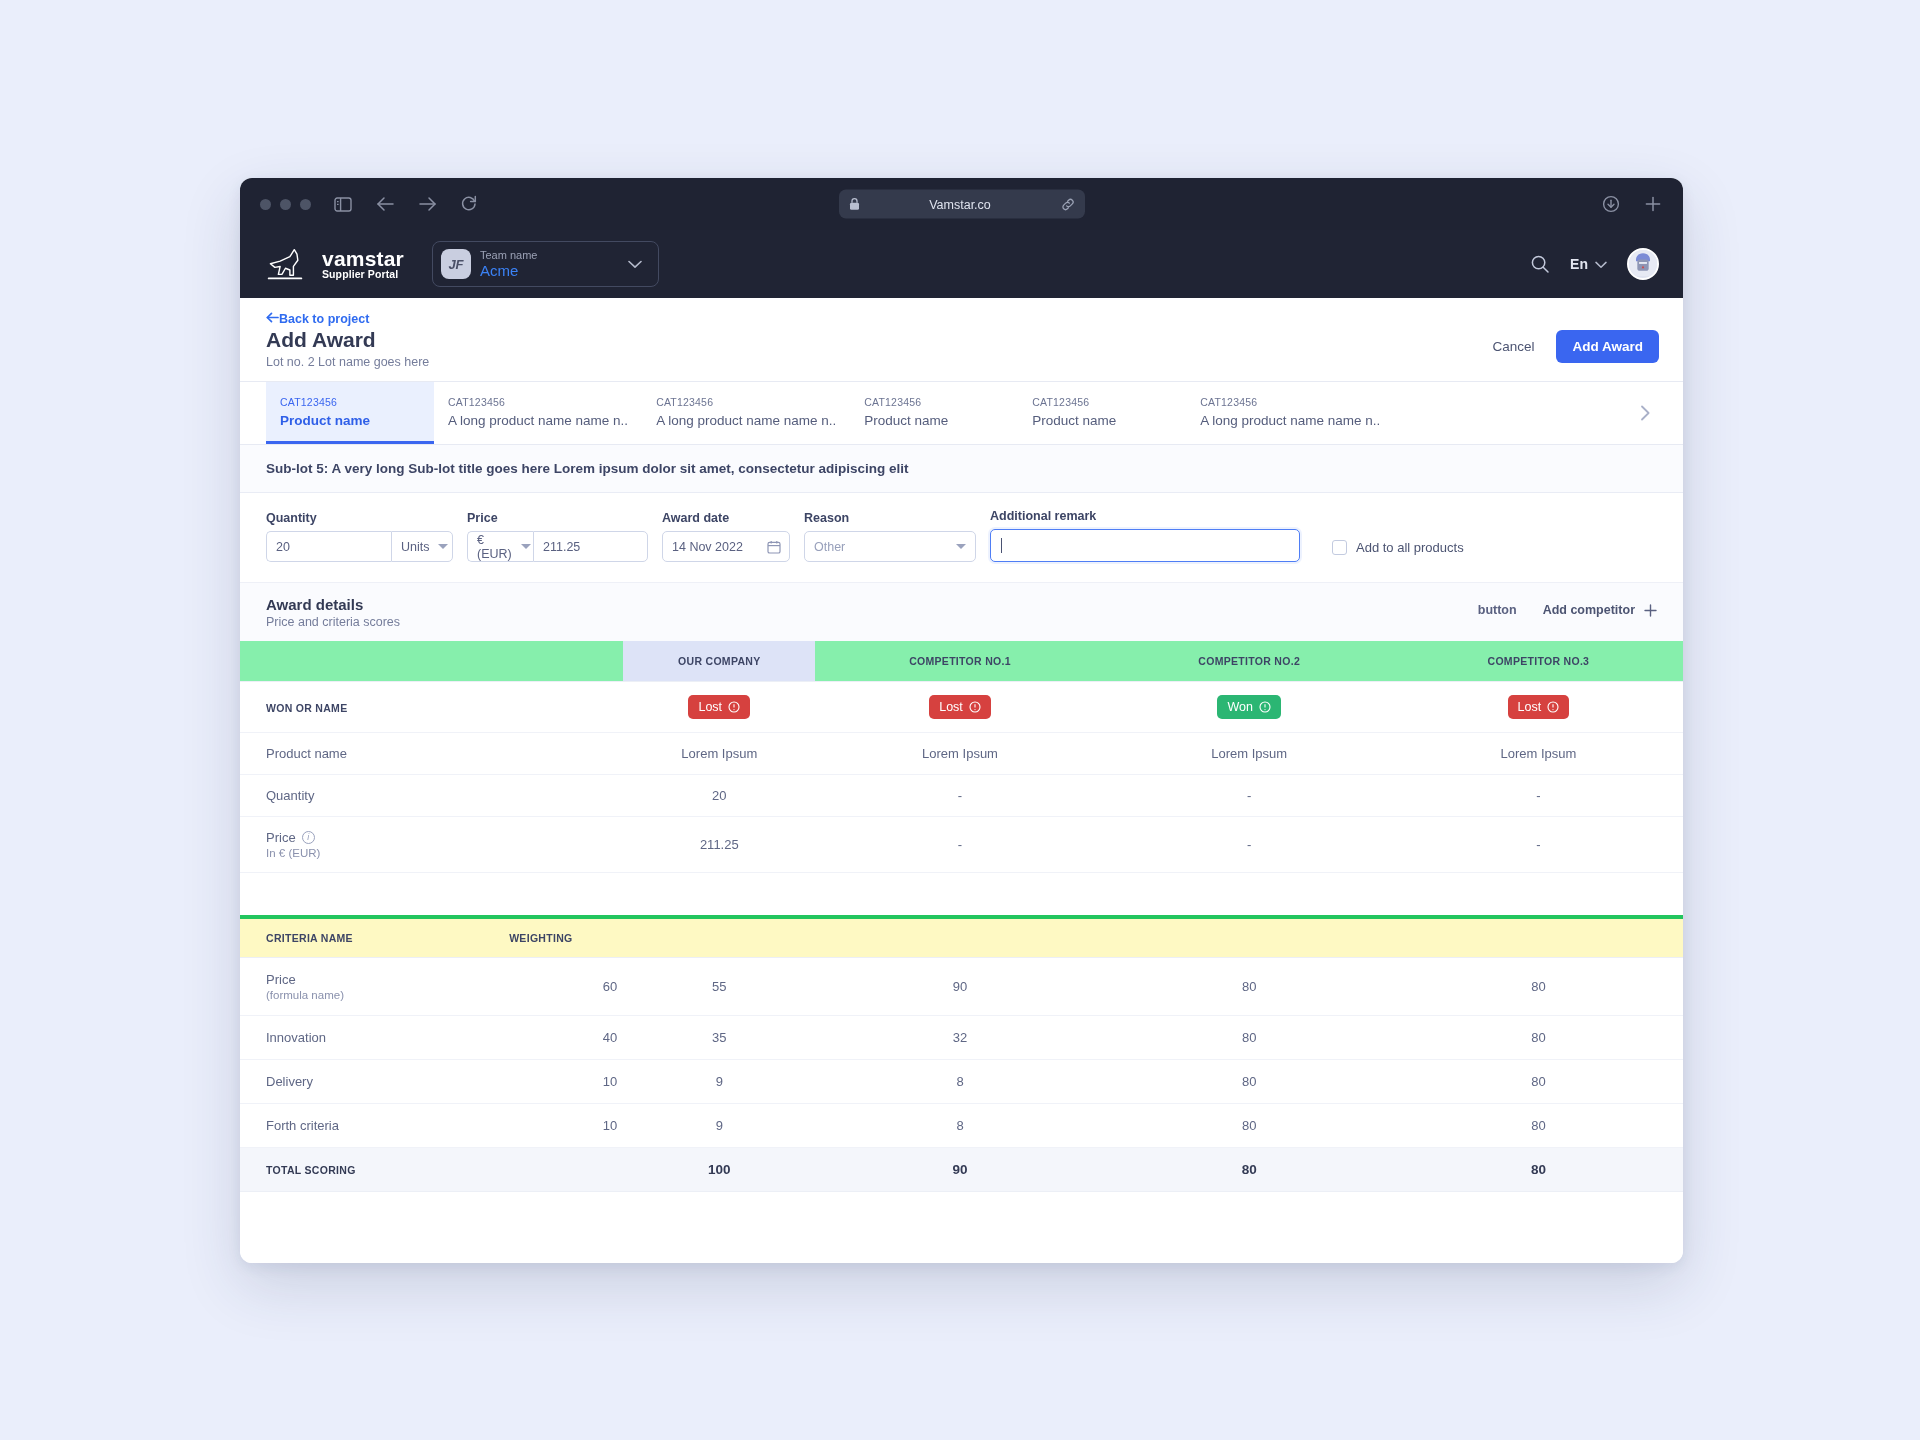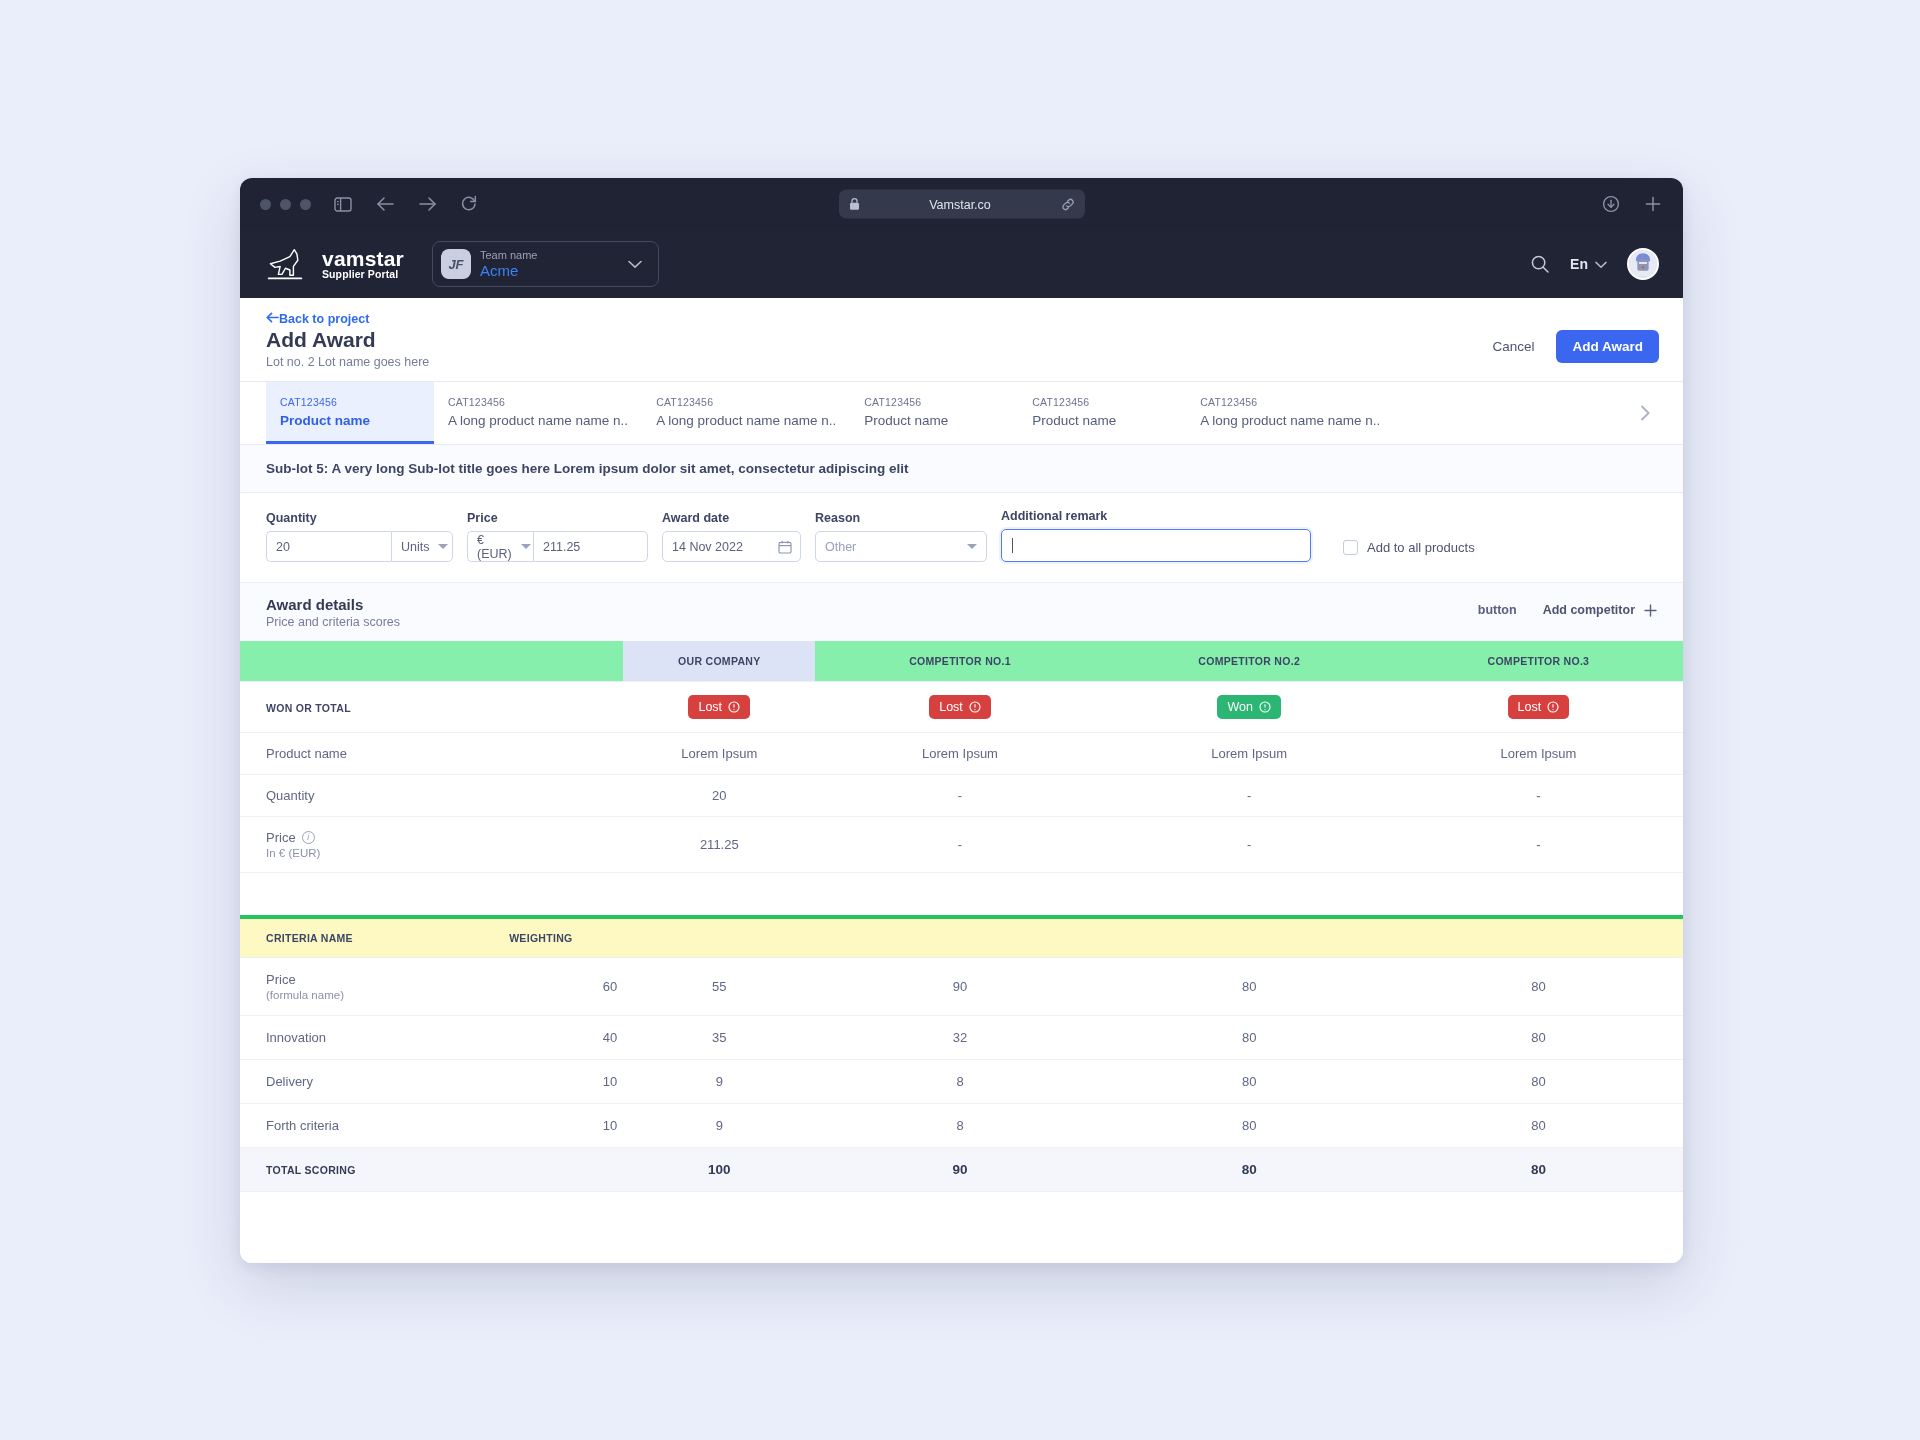--- a/index.html
+++ b/index.html
@@ -190,21 +190,21 @@
   .grp .b {
     border-radius: 0 5px 5px 0;
     width: 62px; justify-content: space-between; padding-right: 7px;
   }
   .grp .c {
     border-radius: 5px 0 0 5px; border-right: none;
     width: 66px; justify-content: space-between; padding-right: 6px;
   }
   .grp .d { border-radius: 0 5px 5px 0; width: 115px; }
   .caret { width: 0; height: 0; border-left: 5px solid transparent; border-right: 5px solid transparent; border-top: 5px solid #9aa2bd; }
-  .date-inp { width: 139px; justify-content: space-between; padding-right: 8px; }
+  .date-inp { width: 128px; justify-content: space-between; padding-right: 8px; }
   .reason-inp { width: 172px; justify-content: space-between; padding-right: 9px; }
   .remark-inp {
     width: 310px; height: 33px;
     border: 1.5px solid #4f7ef5;
     box-shadow: 0 0 0 2px rgba(79,126,245,0.10);
   }
   .caret-blink { width: 1px; height: 15px; background: #4a5272; margin-left: 10px; }
   .addall {
     display: flex; align-items: center; gap: 9px;
     margin-left: 18px; padding-bottom: 7px;
@@ -570,21 +570,21 @@
           <th class="c0"></th>
           <th class="ours">OUR COMPANY</th>
           <th>COMPETITOR NO.1</th>
           <th>COMPETITOR NO.2</th>
           <th>COMPETITOR NO.3</th>
         </tr>
       </thead>
       <tbody>
         <tr>
           <td class="c0">
-            <span class="rowlabel-strong">WON OR TOTAL</span>
+            <span class="rowlabel-strong">WON OR NAME</span>
           </td>
           <td class="ours">
             <span class="badge lost">
               <span>Lost</span>
               <span style="display:flex">
                 <svg width="12" height="12" viewBox="0 0 12 12" fill="none" stroke="#fff" stroke-width="1.1">
                     <circle cx="6" cy="6" r="5"></circle>
                     <line x1="6" y1="3.2" x2="6" y2="6.6"></line>
                     <circle cx="6" cy="8.6" r=".55" fill="#fff" stroke="none"></circle>
                   </svg>

